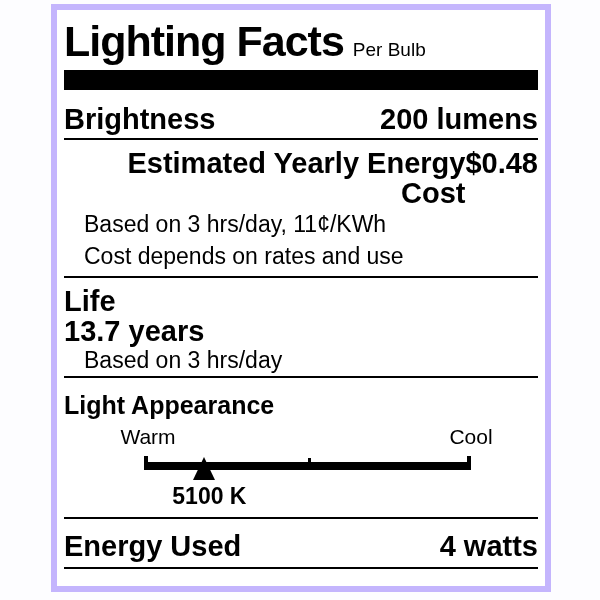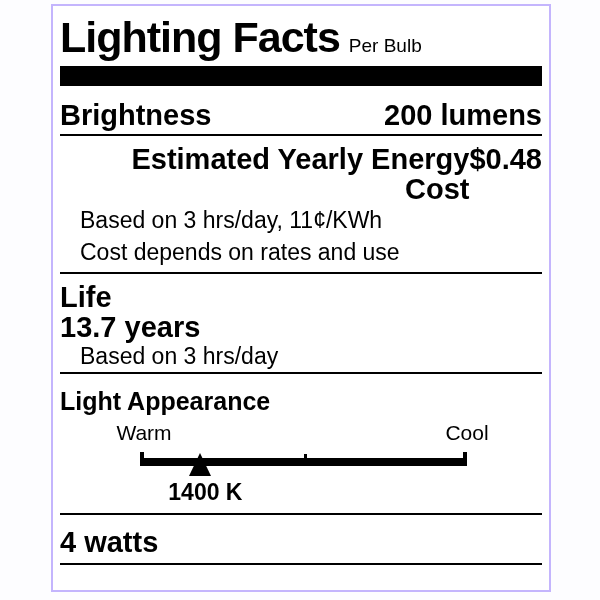--- a/index.html
+++ b/index.html
@@ -11,21 +11,21 @@
     font-family: "Liberation Sans", sans-serif;
     color: #000;
   }
   .label-box {
     position: absolute;
     left: 51px;
     top: 4px;
     width: 500px;
     height: 588px;
     box-sizing: border-box;
-    border: 2px solid #c4b5fd;
+    border: 6px solid #c4b5fd;
     background: #fff;
     padding: 0 7px;
     overflow: hidden;
   }
   .header {
     margin-top: 8px;
     display: flex;
     align-items: baseline;
     white-space: nowrap;
   }
@@ -203,25 +203,26 @@
 
     <div class="scale">
       <div class="cap left"></div>
       <div class="bar"></div>
       <div class="mid-tick"></div>
       <div class="cap right"></div>
       <div class="marker" style="left: 18.3%"></div>
     </div>
 
     <div class="temp-value">
-      <span>1400 K</span>
+      <span>5100 K</span>
     </div>
   </div>
 
   <hr class="divider">
 
   <div class="row energy-used">
+    <span>Energy Used</span>
     <span>4 watts</span>
   </div>
 
   <hr class="divider">
 
 </div>
 
 </body></html>

